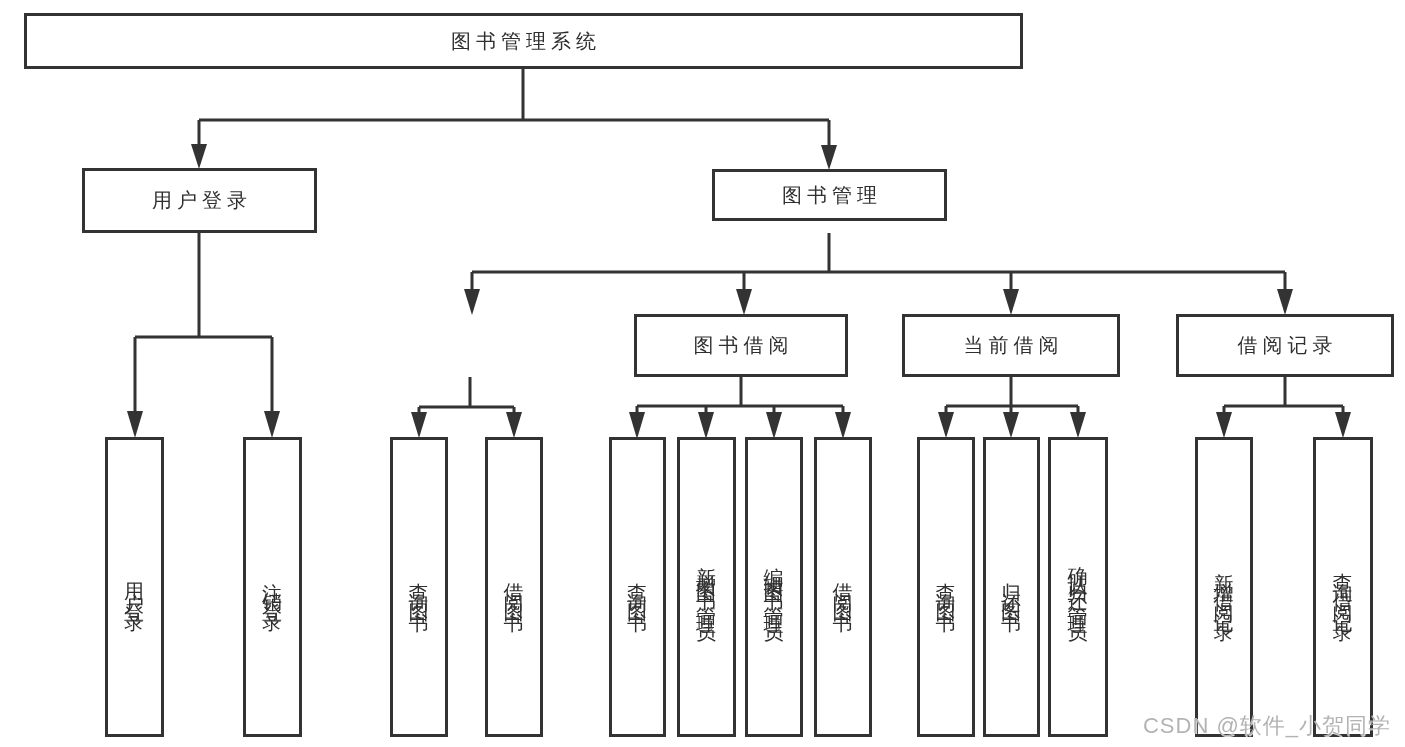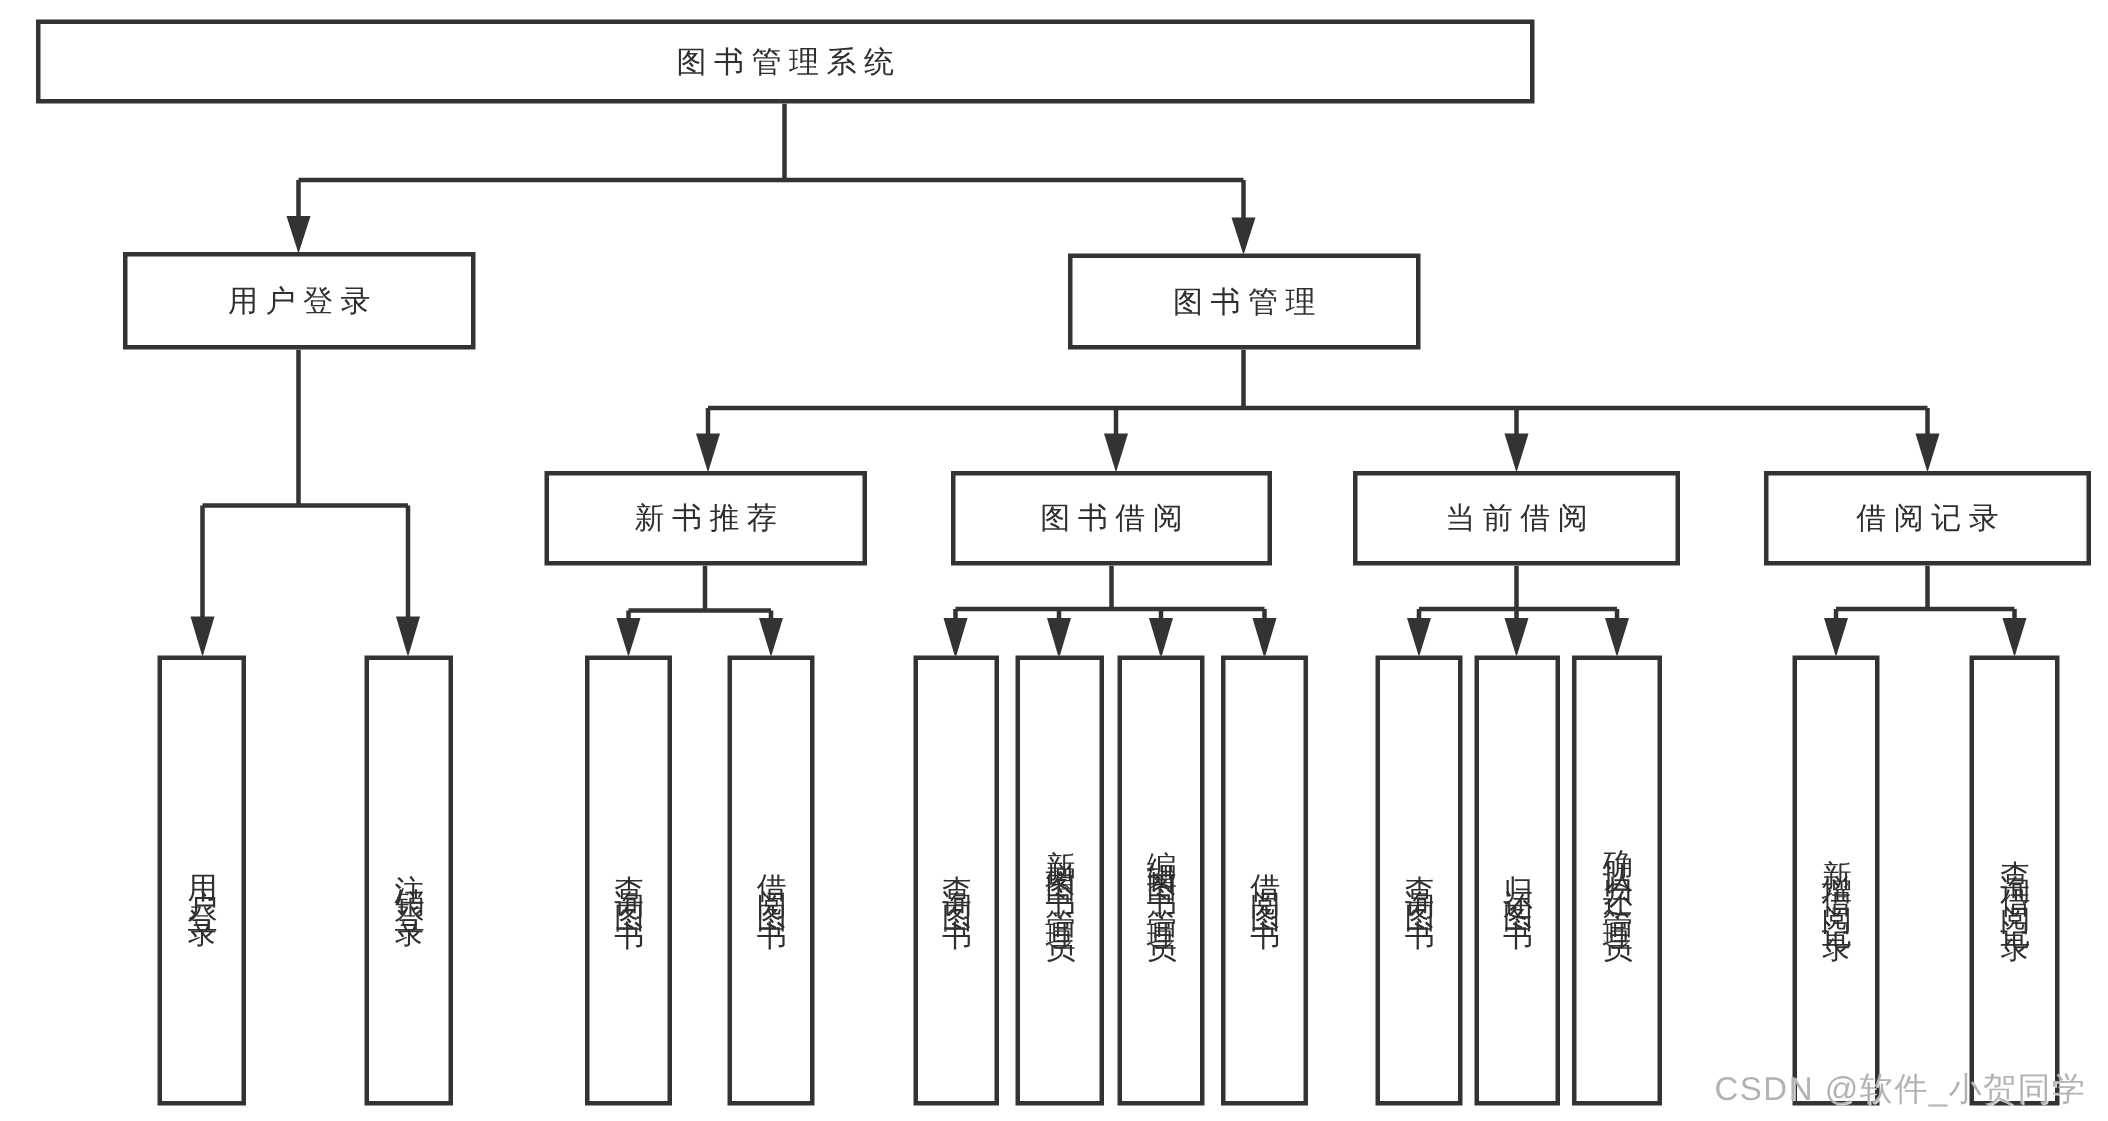--- a/index.html
+++ b/index.html
@@ -43,21 +43,21 @@
     text-orientation: mixed;
     font-size: 20px;
     letter-spacing: 10px;
     line-height: 1;
     white-space: nowrap;
   }
   
   #n-root   { left: 24px;  top: 13px;  width: 999px; height: 56px; }
   
   #n-login  { left: 82px;  top: 168px; width: 235px; height: 65px; }
-  #n-mgmt   { left: 712px; top: 169px; width: 235px; height: 64px; }
+  #n-mgmt   { left: 712px; top: 169px; width: 235px; height: 52px; }
   
   .lv3 { top: 314px; height: 63px; }
   #n-recommend { left: 363px;  width: 215px; }
   #n-borrow    { left: 634px;  width: 214px; }
   #n-current   { left: 902px;  width: 218px; }
   #n-records   { left: 1176px; width: 218px; }
   
   .lv4 { top: 437px; height: 300px; }
   #v1  { left: 105px;  width: 59px; }
   #v2  { left: 243px;  width: 59px; }
@@ -134,21 +134,20 @@
       <polygon points="1216,412 1232,412 1224,438"></polygon>
       <polygon points="1335,412 1351,412 1343,438"></polygon>
     </g>
   </svg>
 
   <div id="n-root" class="hnode">图书管理系统</div>
 
   <div id="n-login" class="hnode">用户登录</div>
   <div id="n-mgmt" class="hnode">图书管理</div>
 
-  <div id="n-recommend" class="hnode lv3">新书推荐</div>
   <div id="n-borrow" class="hnode lv3">图书借阅</div>
   <div id="n-records" class="hnode lv3">借阅记录</div>
   <div id="n-current" class="hnode lv3">当前借阅</div>
 
   <div id="v1" class="vnode lv4">
     <span>用户登录</span>
     </div>
   <div id="v2" class="vnode lv4">
     <span>注销登录</span>
     </div>

